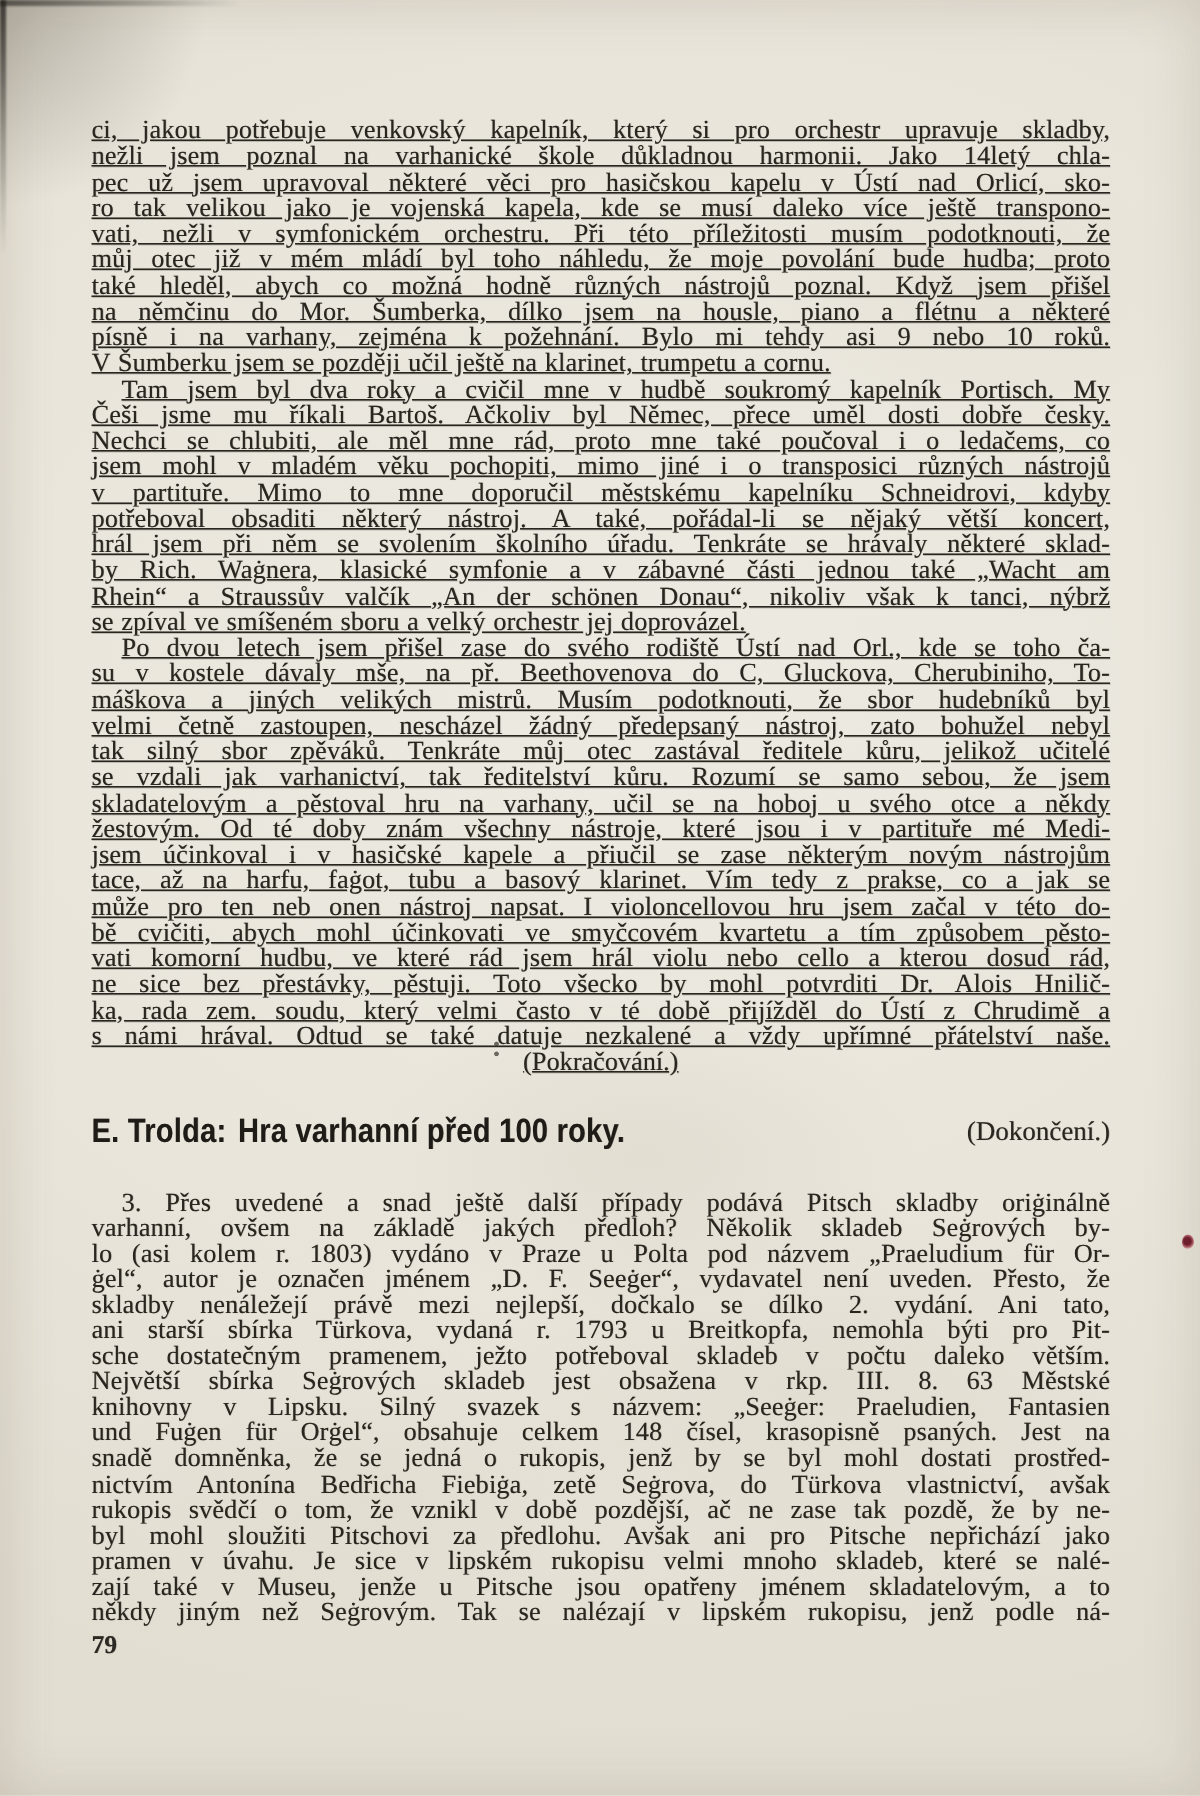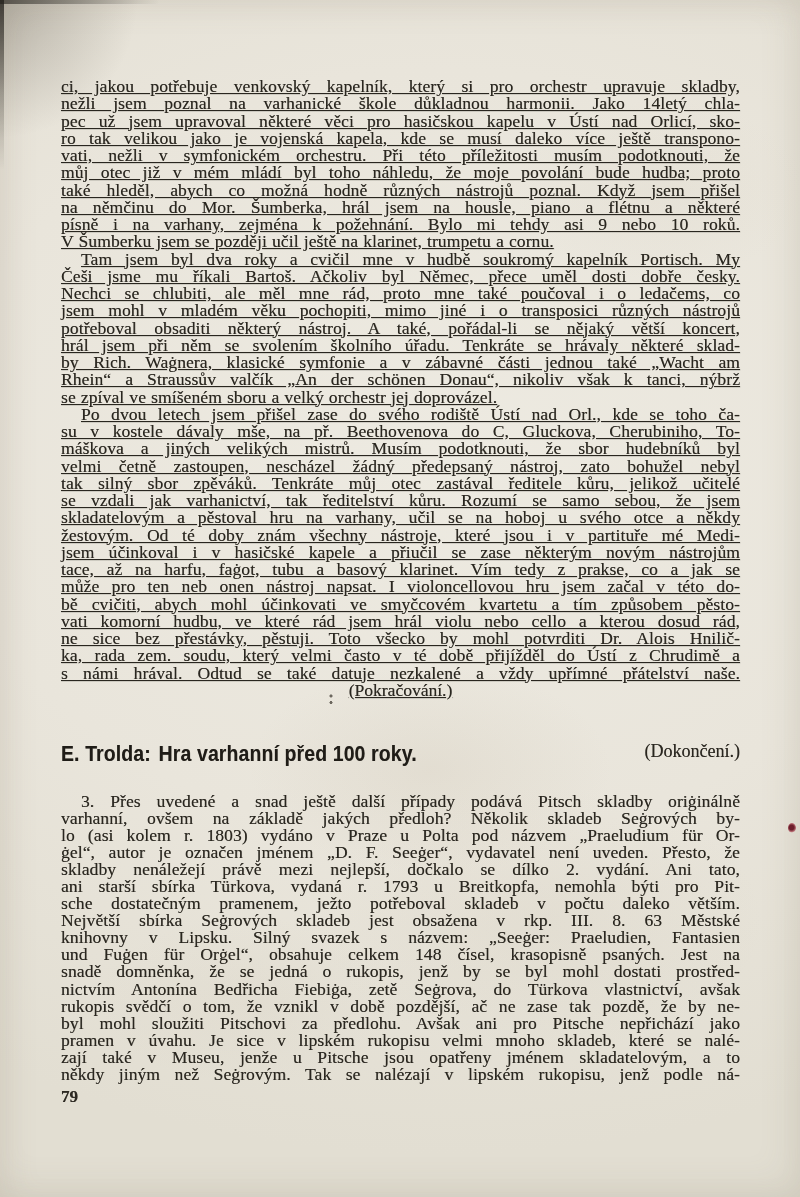--- a/index.html
+++ b/index.html
@@ -43,21 +43,21 @@
   .p-end .line:last-child { text-align-last:left; }
   .indent-first .line:first-child { text-indent:20px; }
 
   .note-right {
     font-size:17.5px; line-height:17.4px; text-align:center; color:#29261f;
     text-shadow:0.3px 0.3px 0.45px rgba(41,38,31,0.5);
   }
 
   .heading {
     position:absolute; left:61px; top:741px; width:679px;
-    display:flex; justify-content:space-between; align-items:flex-start;
+    display:flex; justify-content:space-between; align-items:center;
   }
   .heading-main {
     font-family:"Liberation Sans","DejaVu Sans",sans-serif;
     font-weight:700; font-size:22.5px; letter-spacing:0.2px; color:#1f1c17;
     display:inline-block; transform:scaleX(0.86); transform-origin:left center;
     white-space:nowrap;
     text-shadow:0.3px 0.3px 0.4px rgba(31,28,23,0.45);
   }
   .heading-main .author { margin-right:9px; }
   .heading-note {
@@ -89,29 +89,30 @@
 
   <section class="col" id="art1">
     <div class="para p-end">
         <div class="line">ci, jakou potřebuje venkovský kapelník, který si pro orchestr upravuje skladby,</div>
         <div class="line">nežli jsem poznal na varhanické škole důkladnou harmonii. Jako 14letý chla-</div>
         <div class="line">pec už jsem upravoval některé věci pro hasičskou kapelu v Ústí nad Orlicí, sko-</div>
         <div class="line">ro tak velikou jako je vojenská kapela, kde se musí daleko více ještě transpono-</div>
         <div class="line">vati, nežli v symfonickém orchestru. Při této příležitosti musím podotknouti, že</div>
         <div class="line">můj otec již v mém mládí byl toho náhledu, že moje povolání bude hudba; proto</div>
         <div class="line">také hleděl, abych co možná hodně různých nástrojů poznal. Když jsem přišel</div>
-        <div class="line">na němčinu do Mor. Šumberka, hrál jsem na housle, piano a flétnu a některé</div>
+        <div class="line">na němčinu do Mor. Šumberka, dílko jsem na housle, piano a flétnu a některé</div>
         <div class="line">písně i na varhany, zejména k požehnání. Bylo mi tehdy asi 9 nebo 10 roků.</div>
         <div class="line">V Šumberku jsem se později učil ještě na klarinet, trumpetu a cornu.</div>
       </div>
     <div class="para p-end indent-first">
         <div class="line">Tam jsem byl dva roky a cvičil mne v hudbě soukromý kapelník Portisch. My</div>
         <div class="line">Češi jsme mu říkali Bartoš. Ačkoliv byl Němec, přece uměl dosti dobře česky.</div>
         <div class="line">Nechci se chlubiti, ale měl mne rád, proto mne také poučoval i o ledačems, co</div>
         <div class="line">jsem mohl v mladém věku pochopiti, mimo jiné i o transposici různých nástrojů</div>
+        <div class="line">v partituře. Mimo to mne doporučil městskému kapelníku Schneidrovi, kdyby</div>
         <div class="line">potřeboval obsaditi některý nástroj. A také, pořádal-li se nějaký větší koncert,</div>
         <div class="line">hrál jsem při něm se svolením školního úřadu. Tenkráte se hrávaly některé sklad-</div>
         <div class="line">by Rich. Waġnera, klasické symfonie a v zábavné části jednou také „Wacht am</div>
         <div class="line">Rhein“ a Straussův valčík „An der schönen Donau“, nikoliv však k tanci, nýbrž</div>
         <div class="line">se zpíval ve smíšeném sboru a velký orchestr jej doprovázel.</div>
       </div>
     <div class="para indent-first">
         <div class="line">Po dvou letech jsem přišel zase do svého rodiště Ústí nad Orl., kde se toho ča-</div>
         <div class="line">su v kostele dávaly mše, na př. Beethovenova do C, Gluckova, Cherubiniho, To-</div>
         <div class="line">máškova a jiných velikých mistrů. Musím podotknouti, že sbor hudebníků byl</div>

